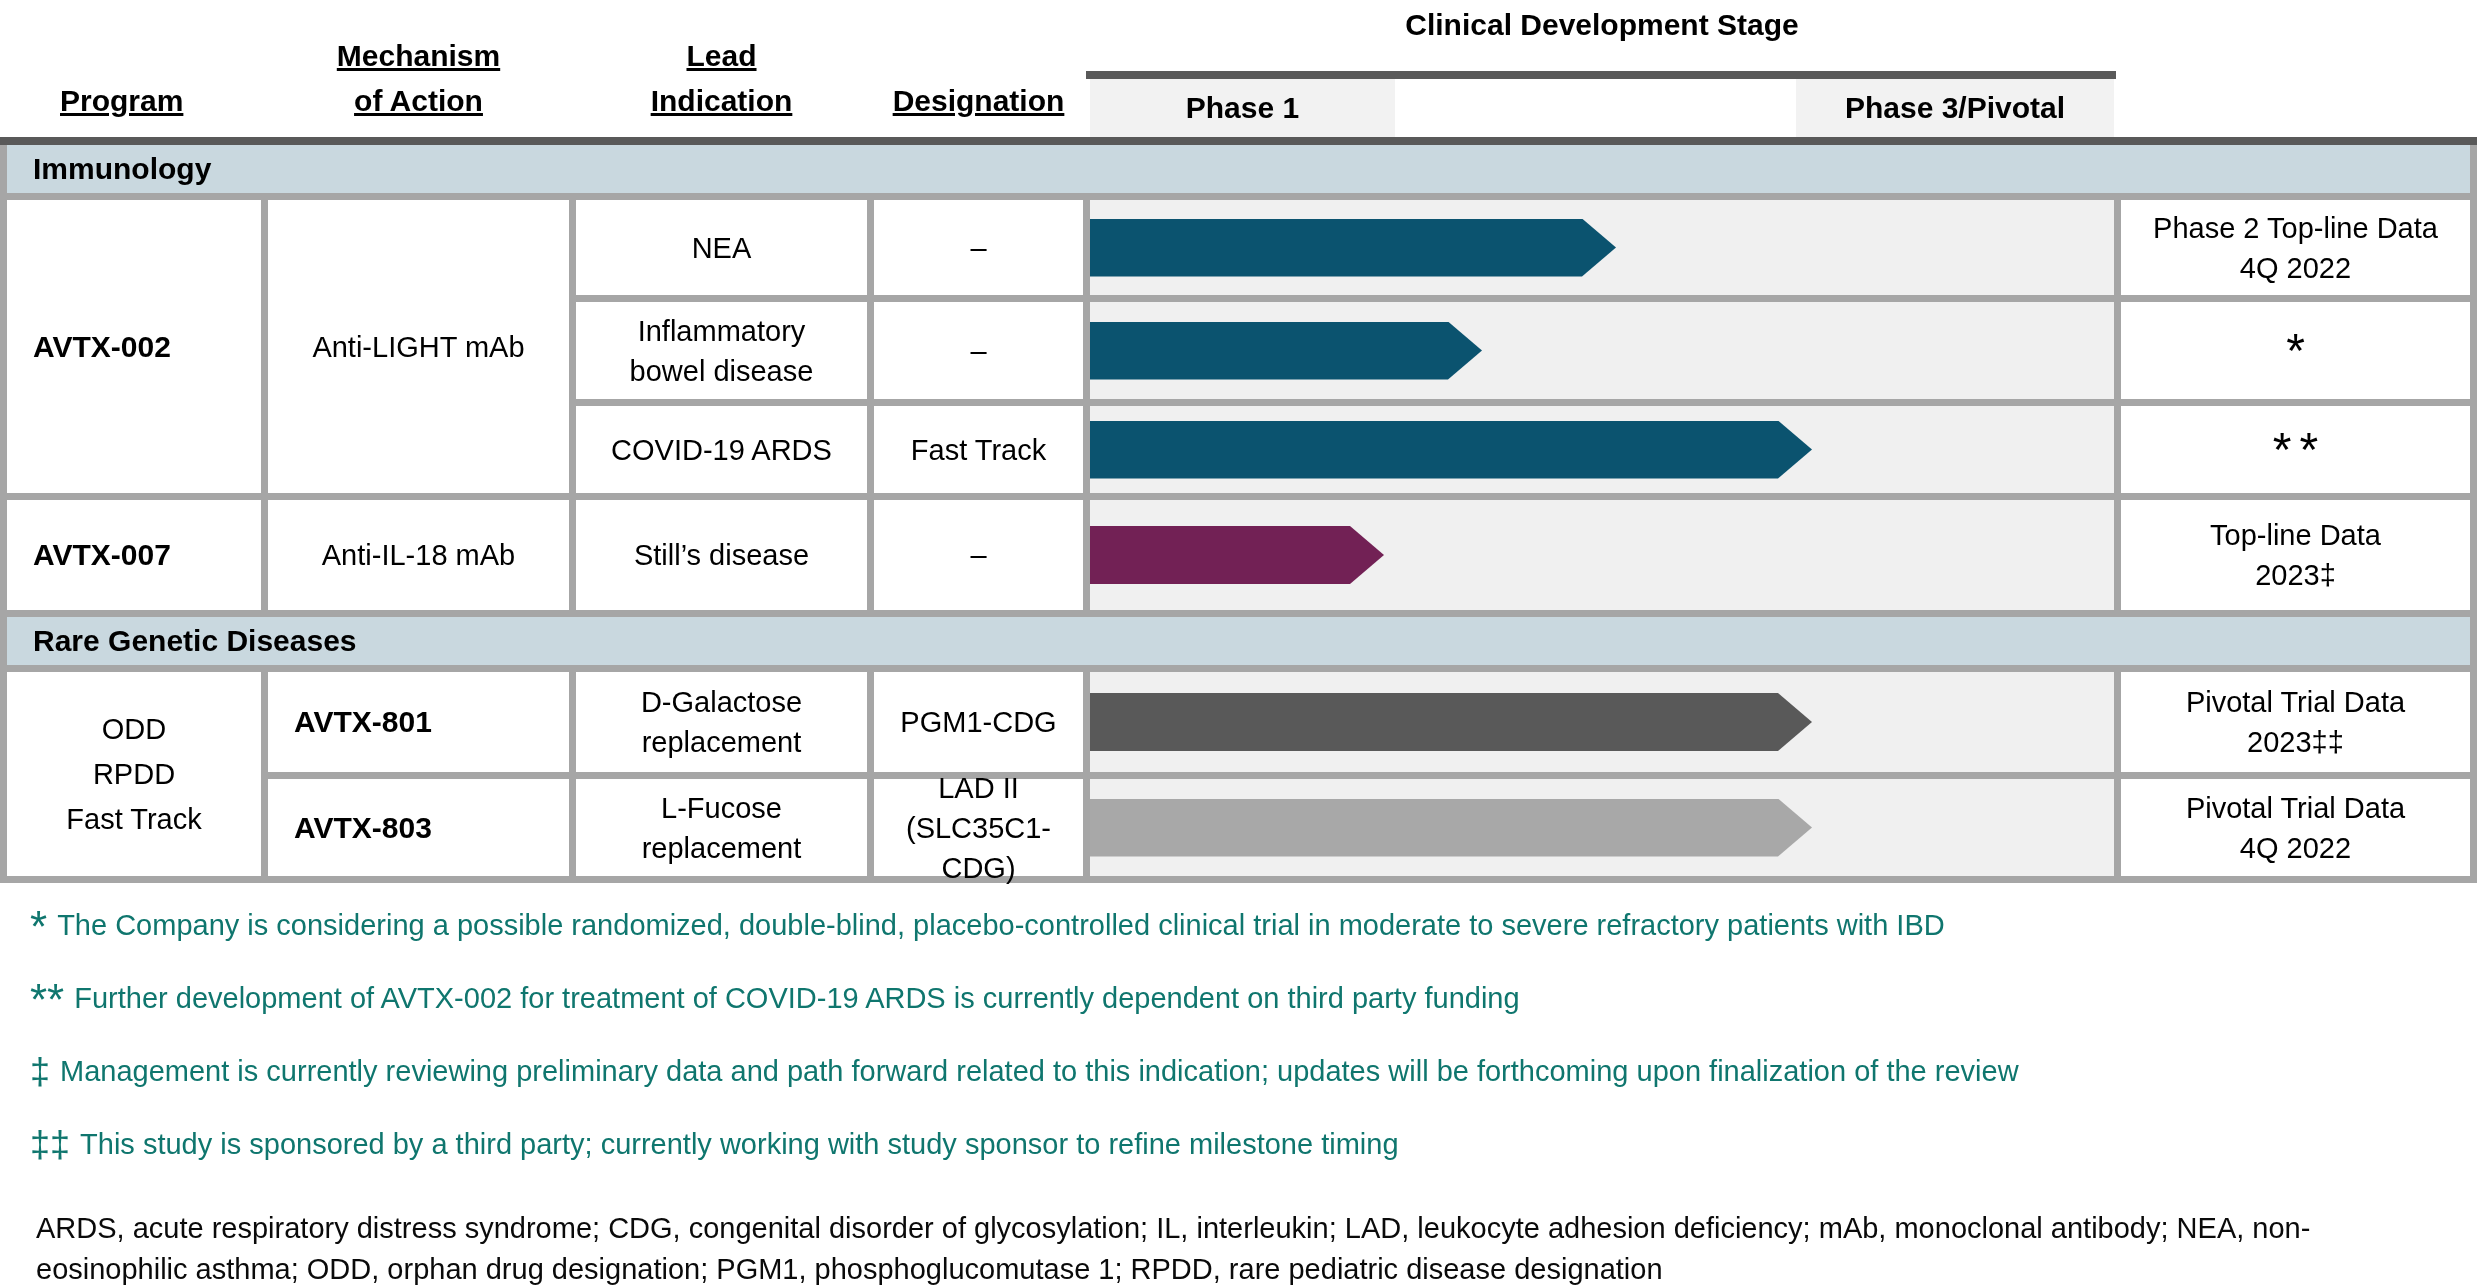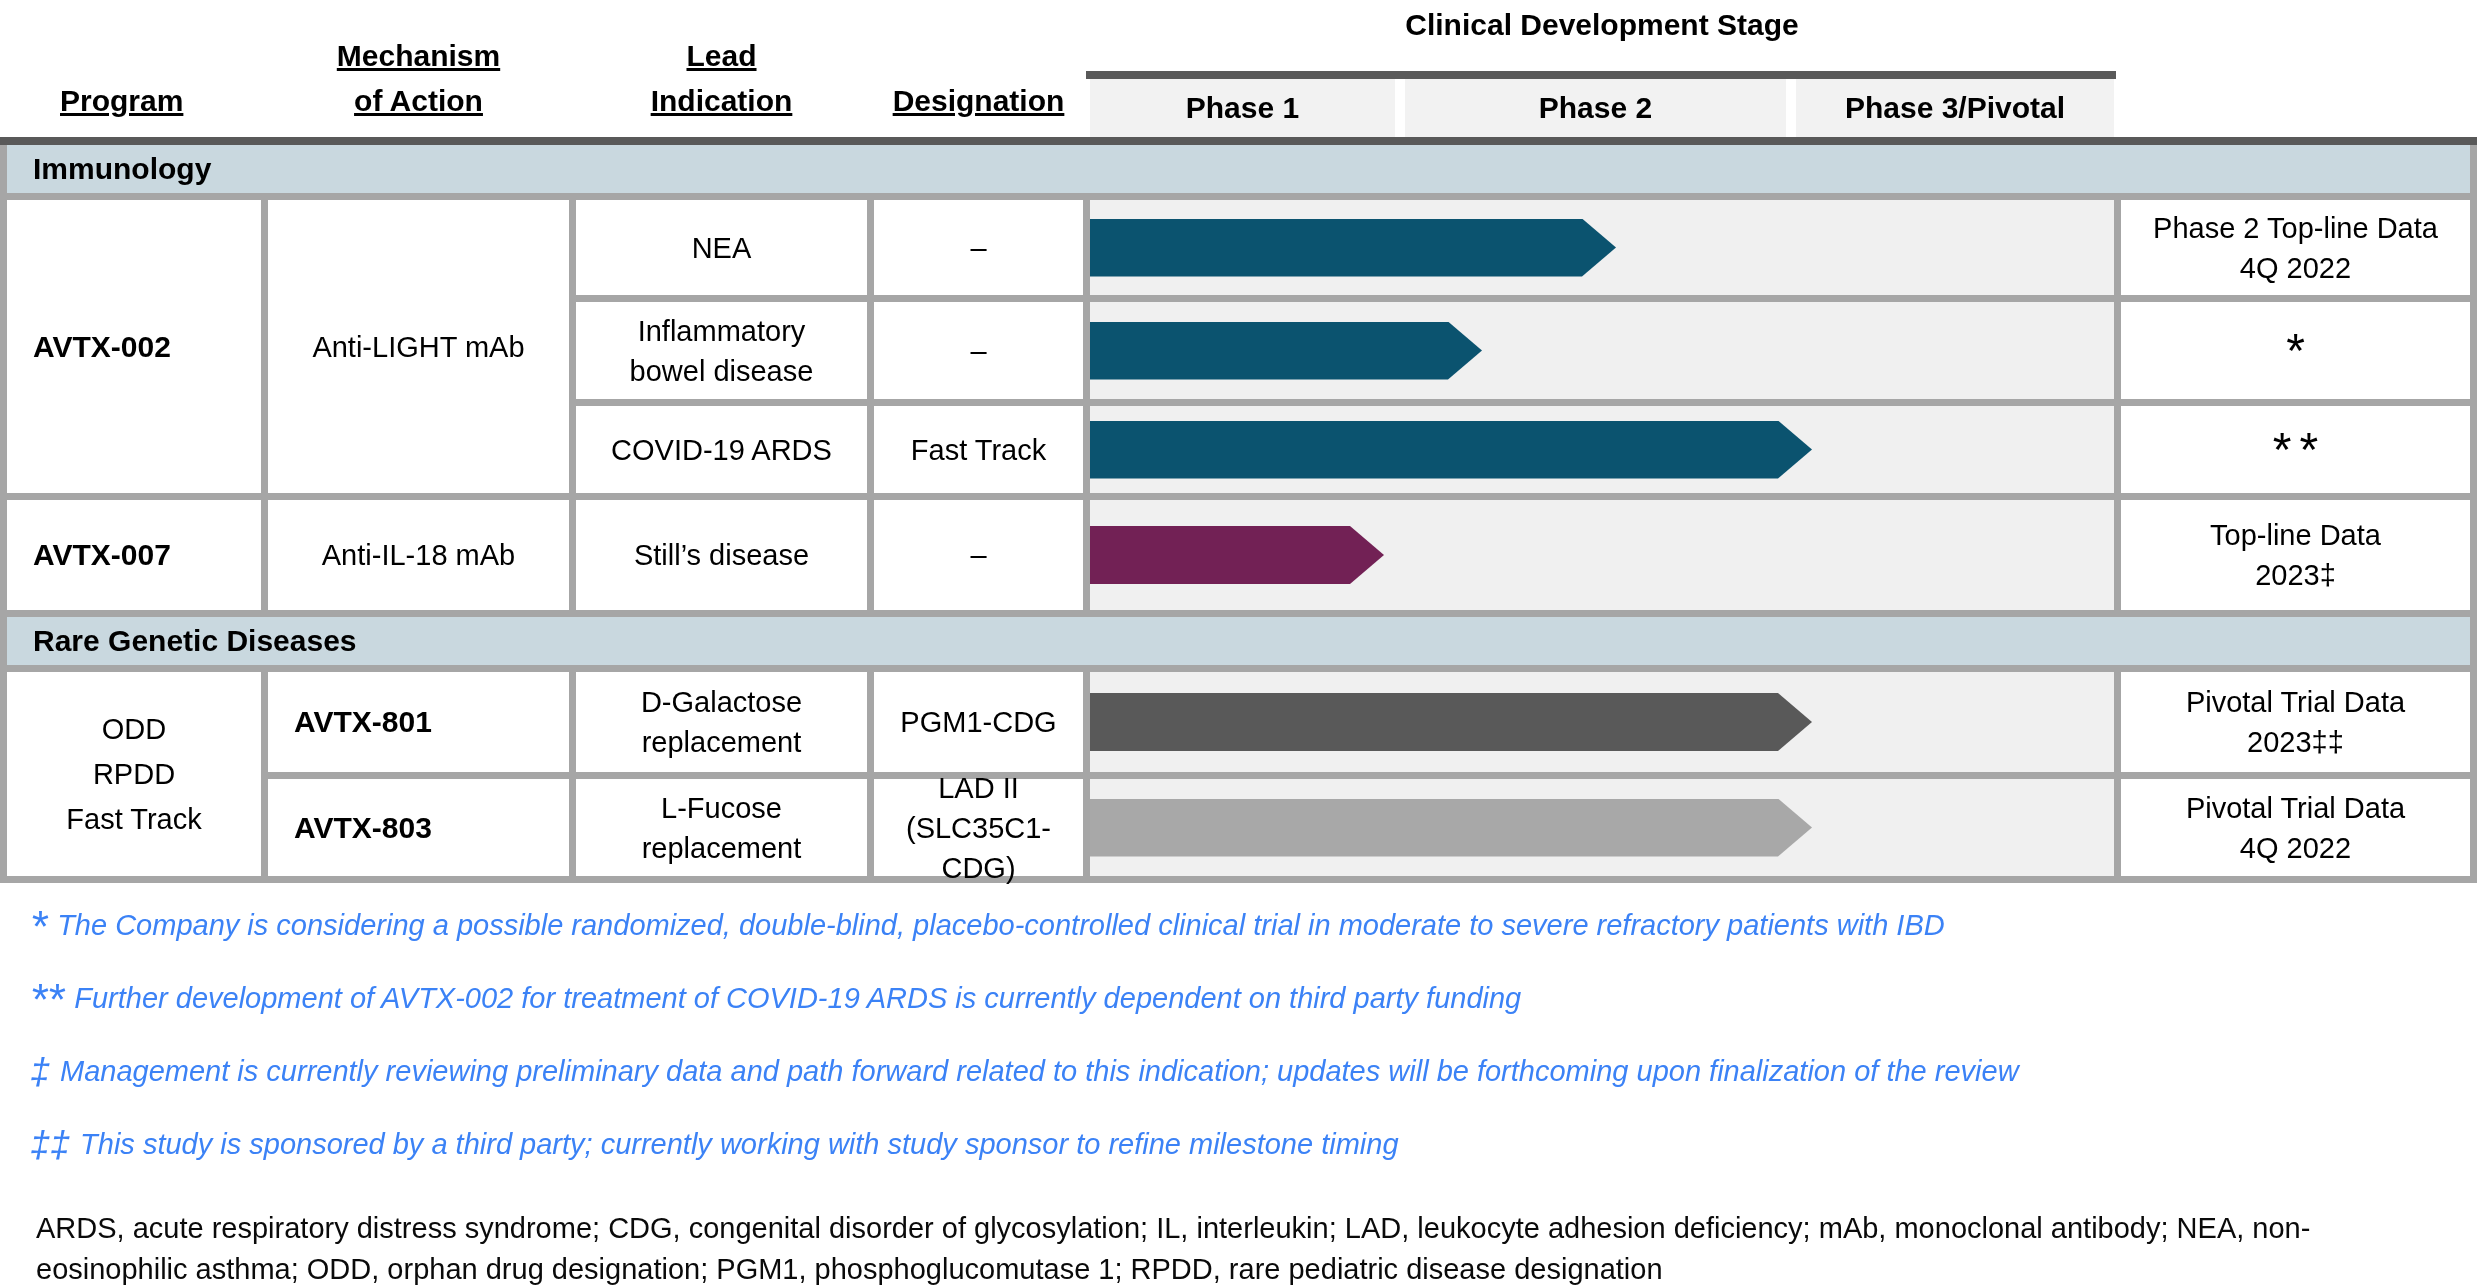--- a/index.html
+++ b/index.html
@@ -45,41 +45,40 @@
   .chart{background:#F0F0F0;position:relative;display:flex;align-items:center;justify-content:flex-start;}
   .bar{height:58px;clip-path:polygon(0 0, calc(100% - 34px) 0, 100% 50%, calc(100% - 34px) 100%, 0 100%);}
   .mile-big{font-size:48px;letter-spacing:8px;padding-left:8px;}
 
   
   .r24{grid-row:2 / 5;}
   .r79{grid-row:7 / 9;}
 
   
   .notes{padding-left:30px;margin-top:24px;}
-  .fn{font-size:29px;line-height:36px;margin-bottom:37px;color:#3b82f6;font-style:italic;}
+  .fn{font-size:29px;line-height:36px;margin-bottom:37px;color:#0f766e;}
   .sym-big{font-size:44px;line-height:0;vertical-align:-7px;margin-right:10px;}
   .sym-dag{font-size:36px;line-height:0;vertical-align:-3px;margin-right:10px;}
   .abbrev{font-size:29px;line-height:41px;max-width:2330px;margin-top:46px;padding-left:6px;color:#0a0a0a;}
 </style>
 </head>
 <body>
 
 <div class="canvas">
 
   <div class="hdr">
     <div class="h-txt h-program">Program</div>
     <div class="h-txt h-mech">Mechanism
 of Action</div>
     <div class="h-txt h-lead">Lead
 Indication</div>
     <div class="h-txt h-desig">Designation</div>
     <div class="h-stage-title">Clinical Development Stage</div>
     <div class="h-stage-bar"></div>
     <div class="phase p1">Phase 1</div>
-    <div class="phase p2">Phase 2</div>
     <div class="phase p3">Phase 3/Pivotal</div>
   </div>
 
   <div class="darkline"></div>
 
   <div class="grid">
 
     <div class="band">Immunology</div>
 
     <div class="cell prog r24">AVTX-002</div>

